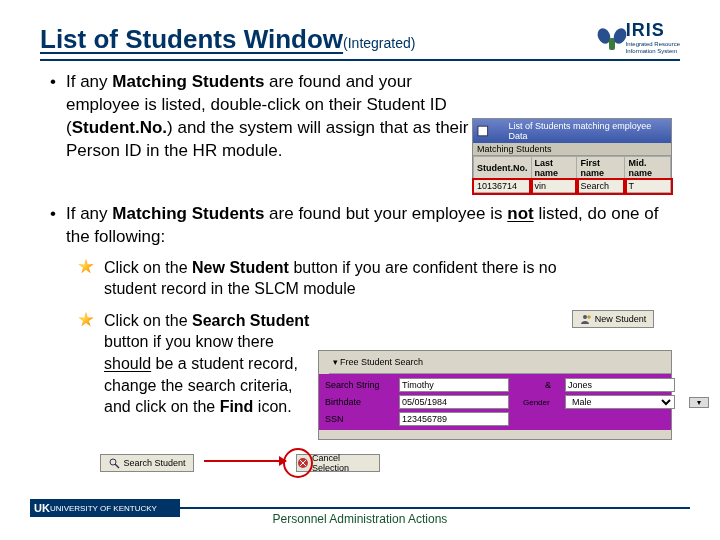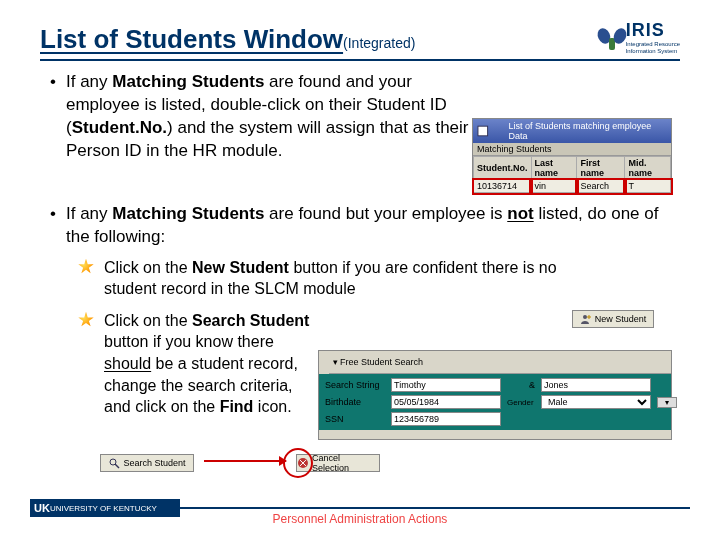--- a/index.html
+++ b/index.html
@@ -137,24 +137,24 @@
   .mini2 {
     right: 48px; top: 350px;
     width: 354px; height: 90px;
     font-size: 9px;
   }
   .mini2 .titlebar {
     background: #d9d6c9; padding: 6px 4px; font-size: 9px; border-bottom: 1px solid #999; margin-left: 10px;
   }
   .mini2 .form {
     padding: 4px 6px;
-    background: #0f766e;
+    background: #a21caf;
     display: grid;
     grid-template-columns: 60px 110px 28px 110px 20px;
-    gap: 3px 6px;
+    gap: 3px 14px;
     align-items: center;
   }
   .mini2 label { font-size: 9px; }
   .mini2 input, .mini2 select {
     font-size: 9px; height: 14px; border: 1px solid #888; background:#fff; padding: 0 2px;
     width: 100%;
   }
 
   .search-btn {
     position: absolute;
@@ -216,21 +216,21 @@
     display: flex;
     align-items: center;
     padding-left: 4px;
     gap: 0;
   }
   .footer-logo .uk {
     font-weight: bold; font-size: 11px;
   }
   .footer-text {
     font-size: 12px;
-    color: #ef4444;
+    color: #14532d;
   }
 
   .icon { width:12px; height:12px; display:inline-block; }
 </style>
 </head>
 <body>
 
 <div class="header">
   <div class="title-wrap">
     <span class="title">List of Students Window</span>

